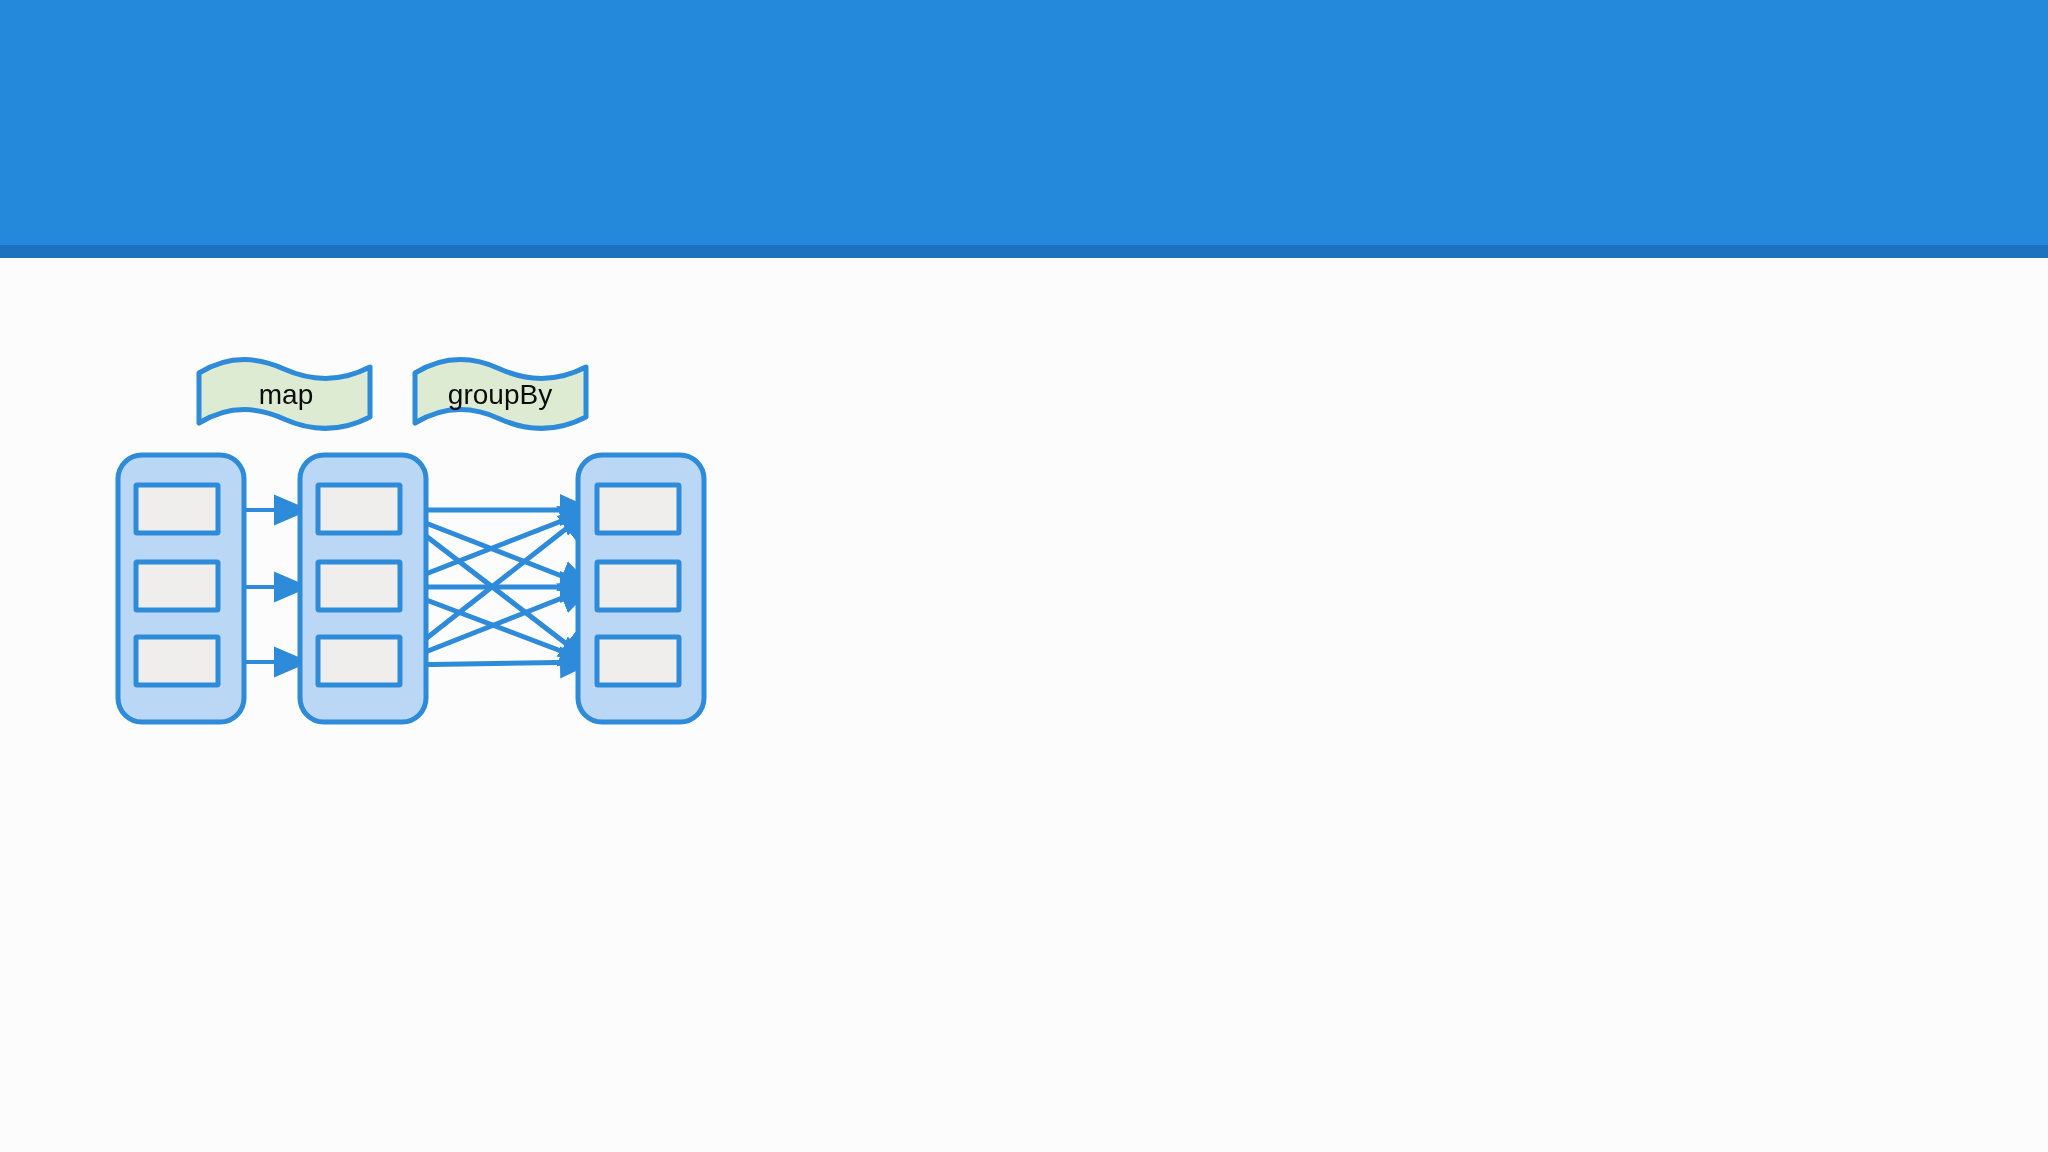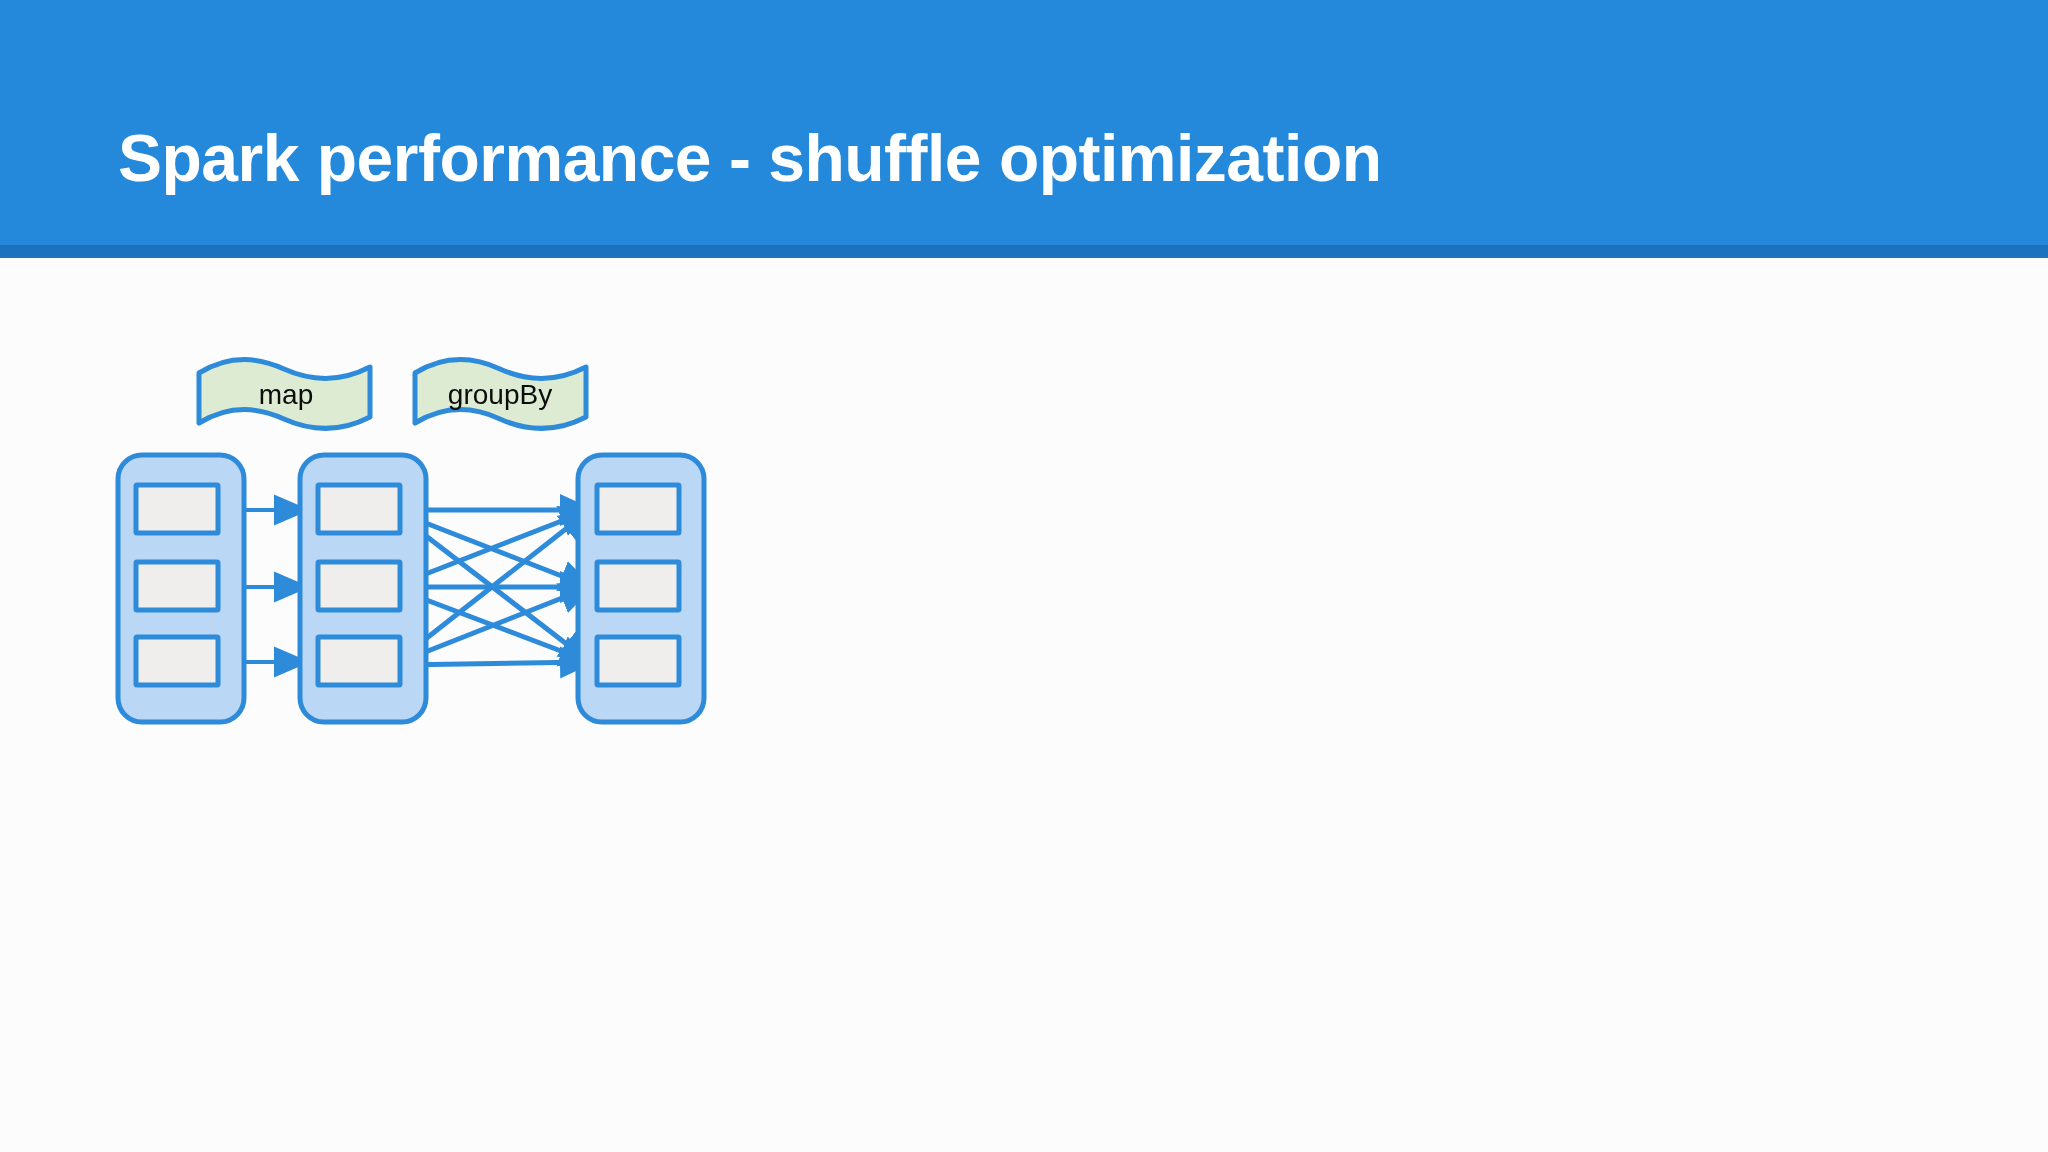--- a/index.html
+++ b/index.html
@@ -77,21 +77,20 @@
     dominant-baseline: middle;
   }
 </style>
 </head>
 <body>
 
 <div id="slide">
 
   <div id="title-banner"></div>
   <div id="title-banner-underline"></div>
-  <div id="title-text">Spark performance - shuffle optimization</div>
 
   <div id="diagram">
     <svg id="diagram-svg" width="2048" height="894" viewBox="0 0 2048 894" xmlns="http://www.w3.org/2000/svg">
 
       <defs>
         <marker id="arrow-small" markerWidth="9" markerHeight="9" refX="8" refY="4.5" orient="auto" markerUnits="strokeWidth">
           <path d="M0,0.6 L9,4.5 L0,8.4 Z" fill="#2E8BDA"></path>
         </marker>
         <marker id="arrow-big" markerWidth="7" markerHeight="7" refX="6" refY="3.5" orient="auto" markerUnits="strokeWidth">
           <path d="M0,0.3 L7,3.5 L0,6.7 Z" fill="#2E8BDA"></path>

